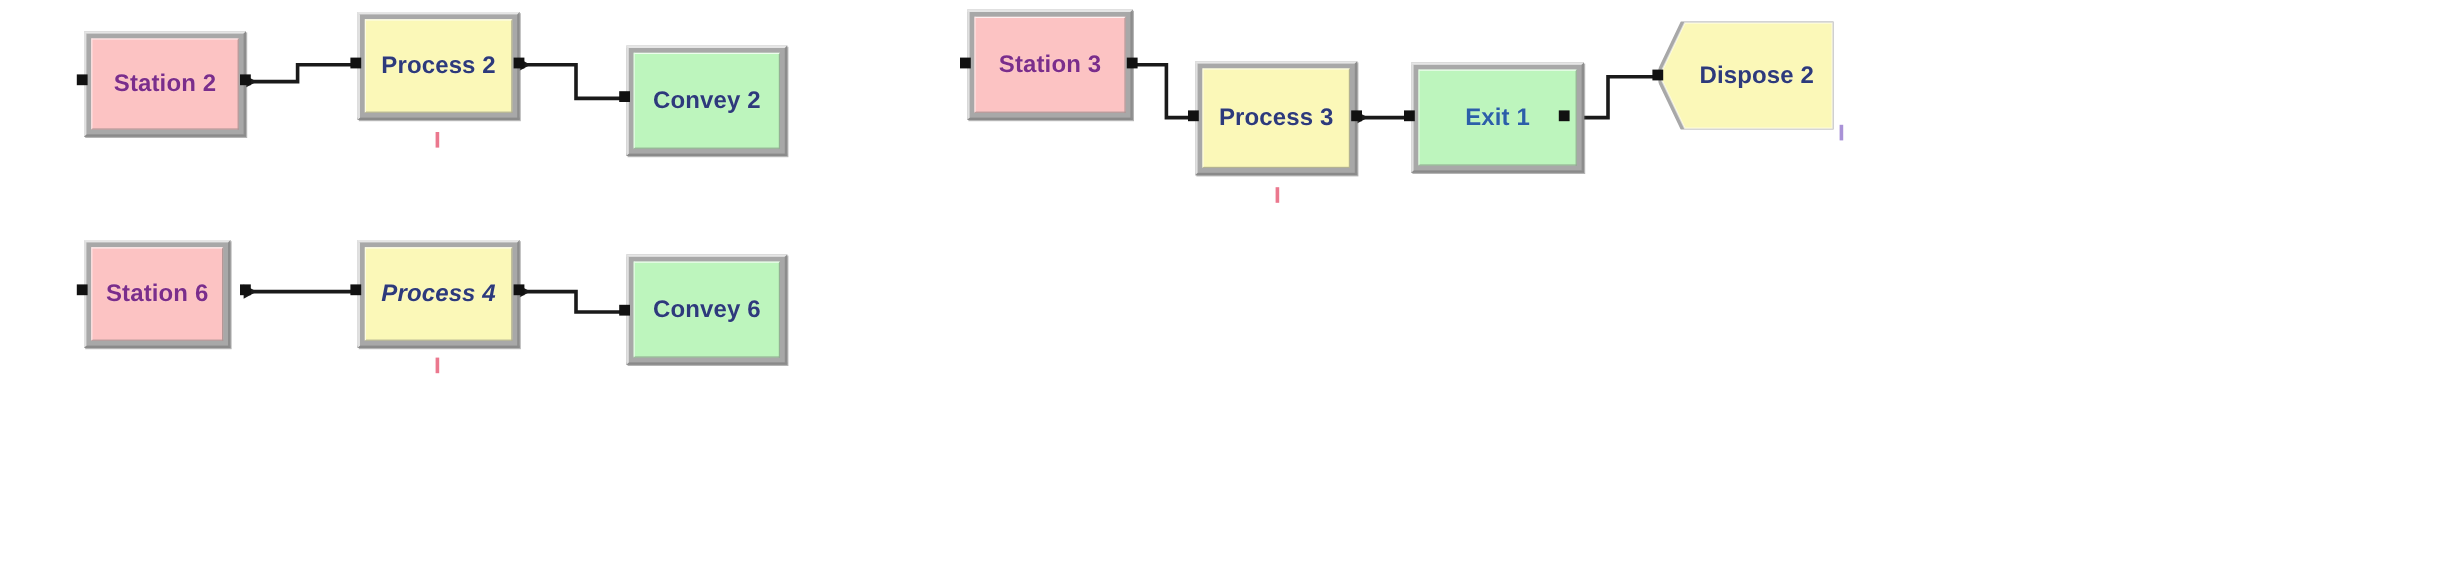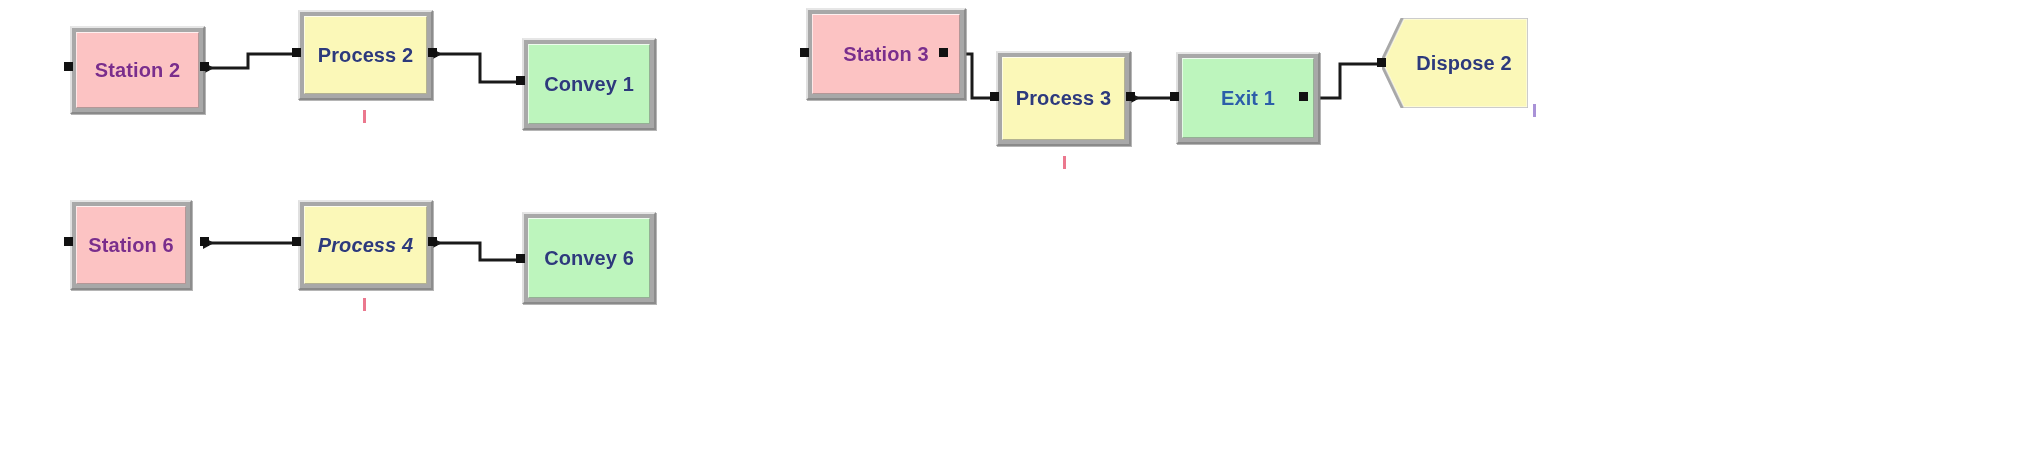--- a/index.html
+++ b/index.html
@@ -137,21 +137,21 @@
       <div class="node rect" style="left: 298px; top: 10px; width: 135px; height: 90px;">
         <div class="face yellow">
           <span class="label navy">Process 2</span>
         </div>
       </div>
       <div class="nub" style="left: 292px; top: 48px;"></div>
       <div class="nub" style="left: 428px; top: 48px;"></div>
       <div class="tick" style="left: 363px; top: 110px;"></div>
       <div class="node rect" style="left: 522px; top: 38px; width: 134px; height: 92px;">
         <div class="face green">
-          <span class="label navy">Convey 1</span>
+          <span class="label navy">Convey 2</span>
         </div>
       </div>
       <div class="nub" style="left: 516px; top: 76px;"></div>
       <div class="node rect" style="left: 70px; top: 200px; width: 122px; height: 90px;">
         <div class="face pink">
           <span class="label purple">Station 6</span>
         </div>
       </div>
       <div class="nub" style="left: 64px; top: 237px;"></div>
       <div class="nub" style="left: 200px; top: 237px;"></div>
@@ -162,21 +162,21 @@
       </div>
       <div class="nub" style="left: 292px; top: 237px;"></div>
       <div class="nub" style="left: 428px; top: 237px;"></div>
       <div class="tick" style="left: 363px; top: 298px;"></div>
       <div class="node rect" style="left: 522px; top: 212px; width: 134px; height: 92px; justify-content: center;">
         <div class="face green">
           <span class="label navy">Convey 6</span>
         </div>
       </div>
       <div class="nub" style="left: 516px; top: 254px;"></div>
-      <div class="node rect" style="left: 806px; top: 8px; width: 160px; height: 92px;">
+      <div class="node rect" style="left: 806px; top: 8px; width: 138px; height: 92px;">
         <div class="face pink">
           <span class="label purple">Station 3</span>
         </div>
       </div>
       <div class="nub" style="left: 800px; top: 48px;"></div>
       <div class="nub" style="left: 939px; top: 48px;"></div>
       <div class="node rect" style="left: 996px; top: 51px; width: 135px; height: 95px;">
         <div class="face yellow">
           <span class="label navy">Process 3</span>
         </div>

